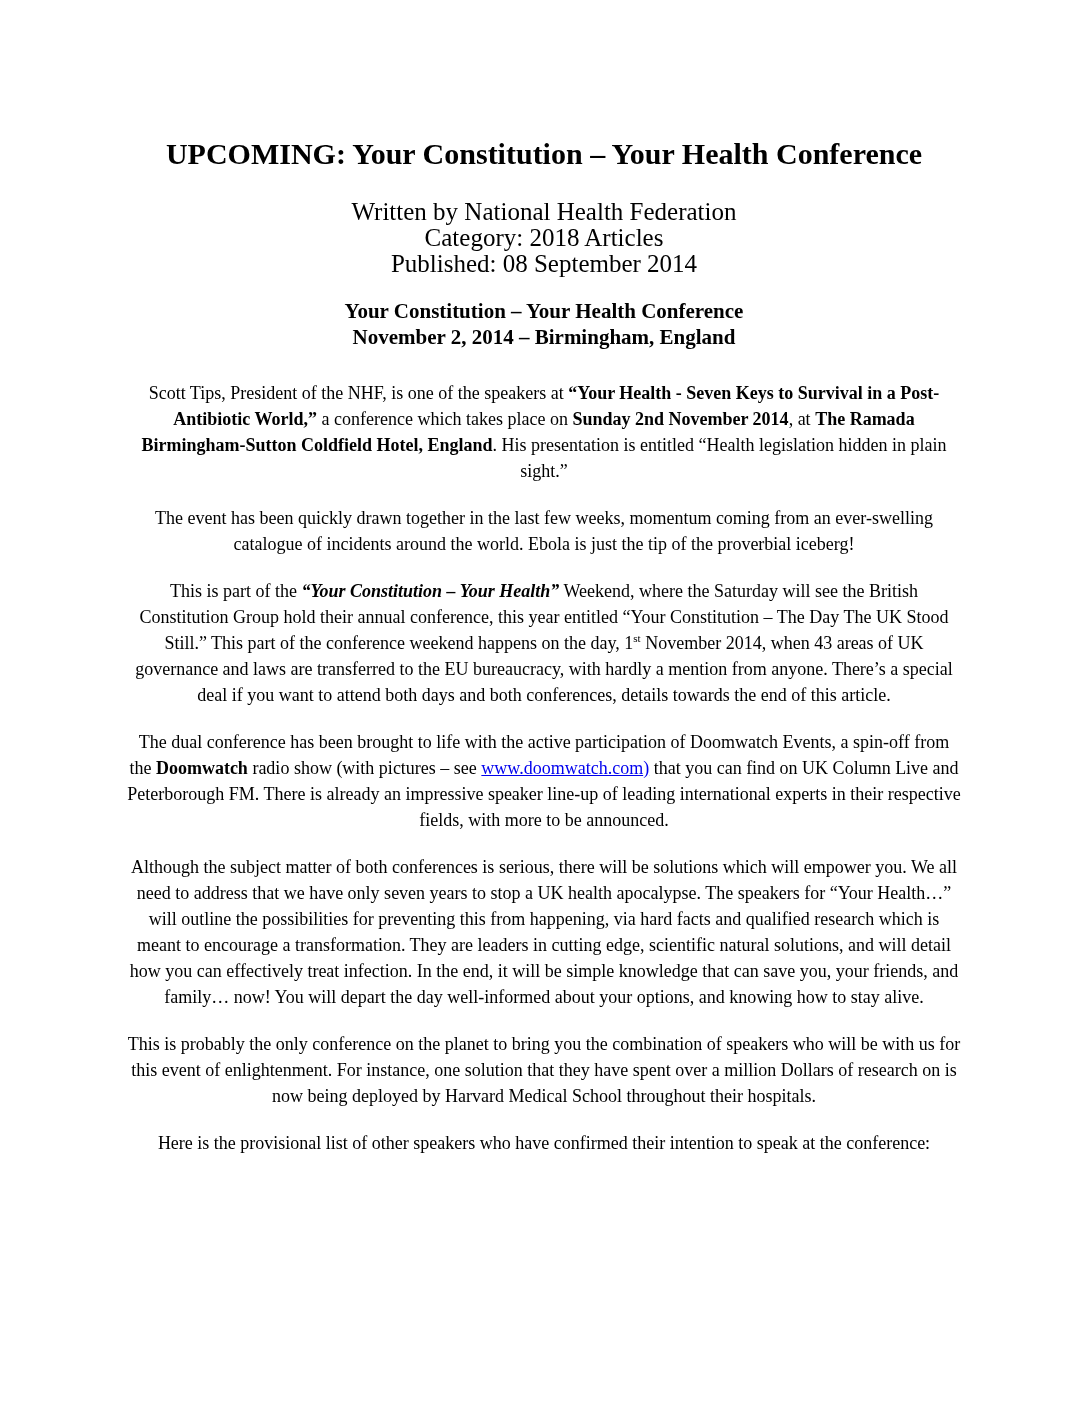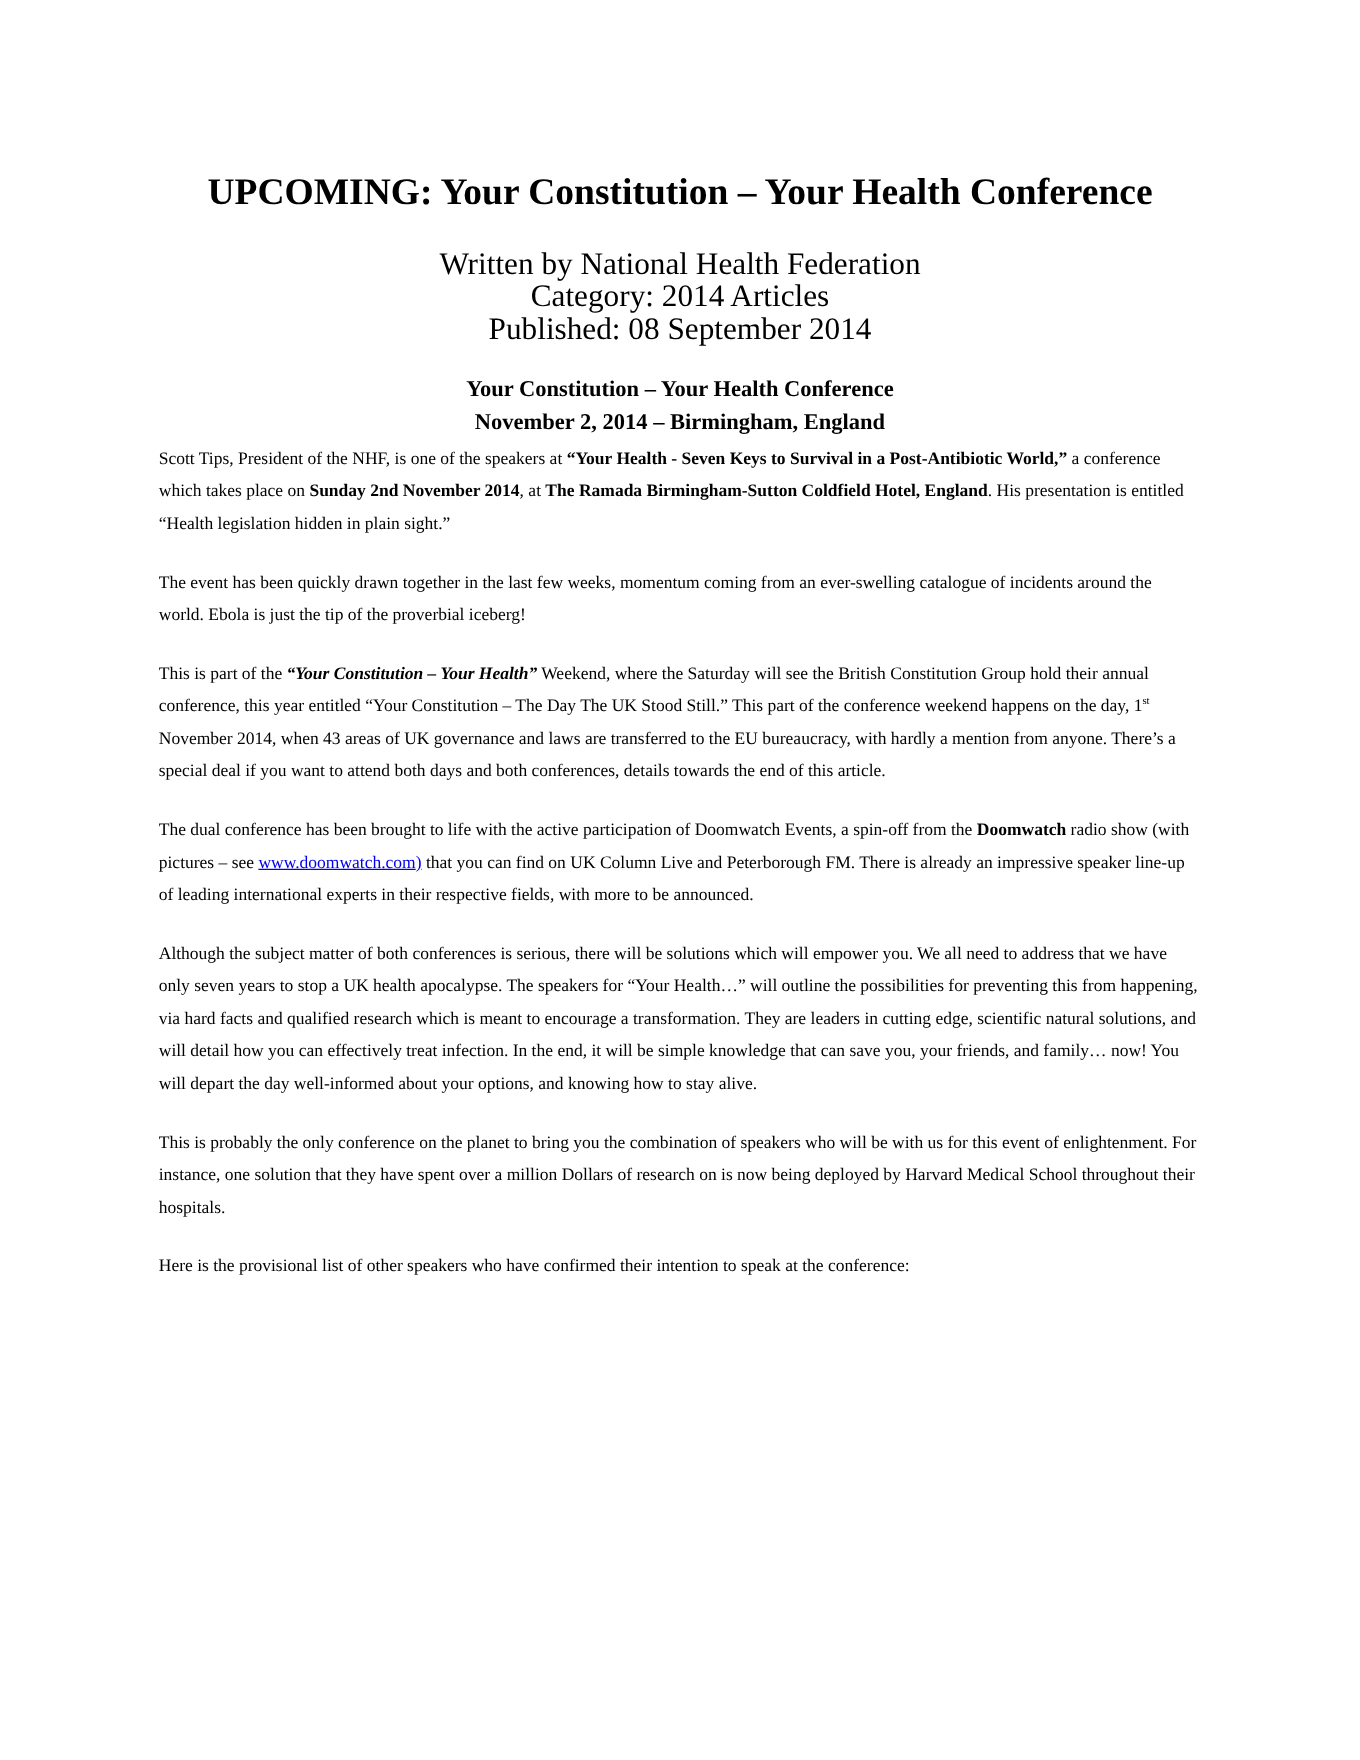--- a/index.html
+++ b/index.html
@@ -25,47 +25,47 @@
     text-align: center;
     margin: 0 0 28px 0;
   }
   .meta-block {
     font-size: 25px;
     line-height: 26px;
     text-align: center;
     margin: 0 0 21px 0;
   }
   .subtitle-block {
-    font-size: 18px;
+    font-size: 21px;
     line-height: 26px;
     font-weight: bold;
     text-align: center;
-    margin: 0 0 5px 0;
+    margin: 0 0 30px 0;
   }
   .article-body p {
-    font-size: 14px;
+    font-size: 18px;
     line-height: 26px;
     margin: 0 0 21px 0;
-    text-align: left;
+    text-align: center;
   }
   .b { font-weight: bold; }
   .i { font-style: italic; }
   sup { font-size: 0.62em; line-height: 0; vertical-align: super; }
   a.doc-link { text-decoration: underline; cursor: pointer; }
 </style>
 </head>
 <body>
 
 <div class="page">
 
   <h1 class="article-title">UPCOMING: Your Constitution – Your Health Conference</h1>
 
   <div class="meta-block">
     <div>Written by National Health Federation</div>
-    <div>Category: 2014 Articles</div>
+    <div>Category: 2018 Articles</div>
     <div>Published: 08 September 2014</div>
   </div>
 
   <div class="subtitle-block">
     <div>Your Constitution – Your Health Conference</div>
     <div>November 2, 2014 – Birmingham, England</div>
   </div>
 
   <div class="article-body" id="article-body">
       <p><span>Scott Tips, President of the NHF, is one of the speakers at </span><span class="b">“Your Health - Seven Keys to Survival in a Post-Antibiotic World,”</span><span> a conference which takes place on </span><span class="b">Sunday 2nd November 2014</span><span>, at </span><span class="b">The Ramada Birmingham-Sutton Coldfield Hotel, England</span><span>. His presentation is entitled “Health legislation hidden in plain sight.”</span></p>

